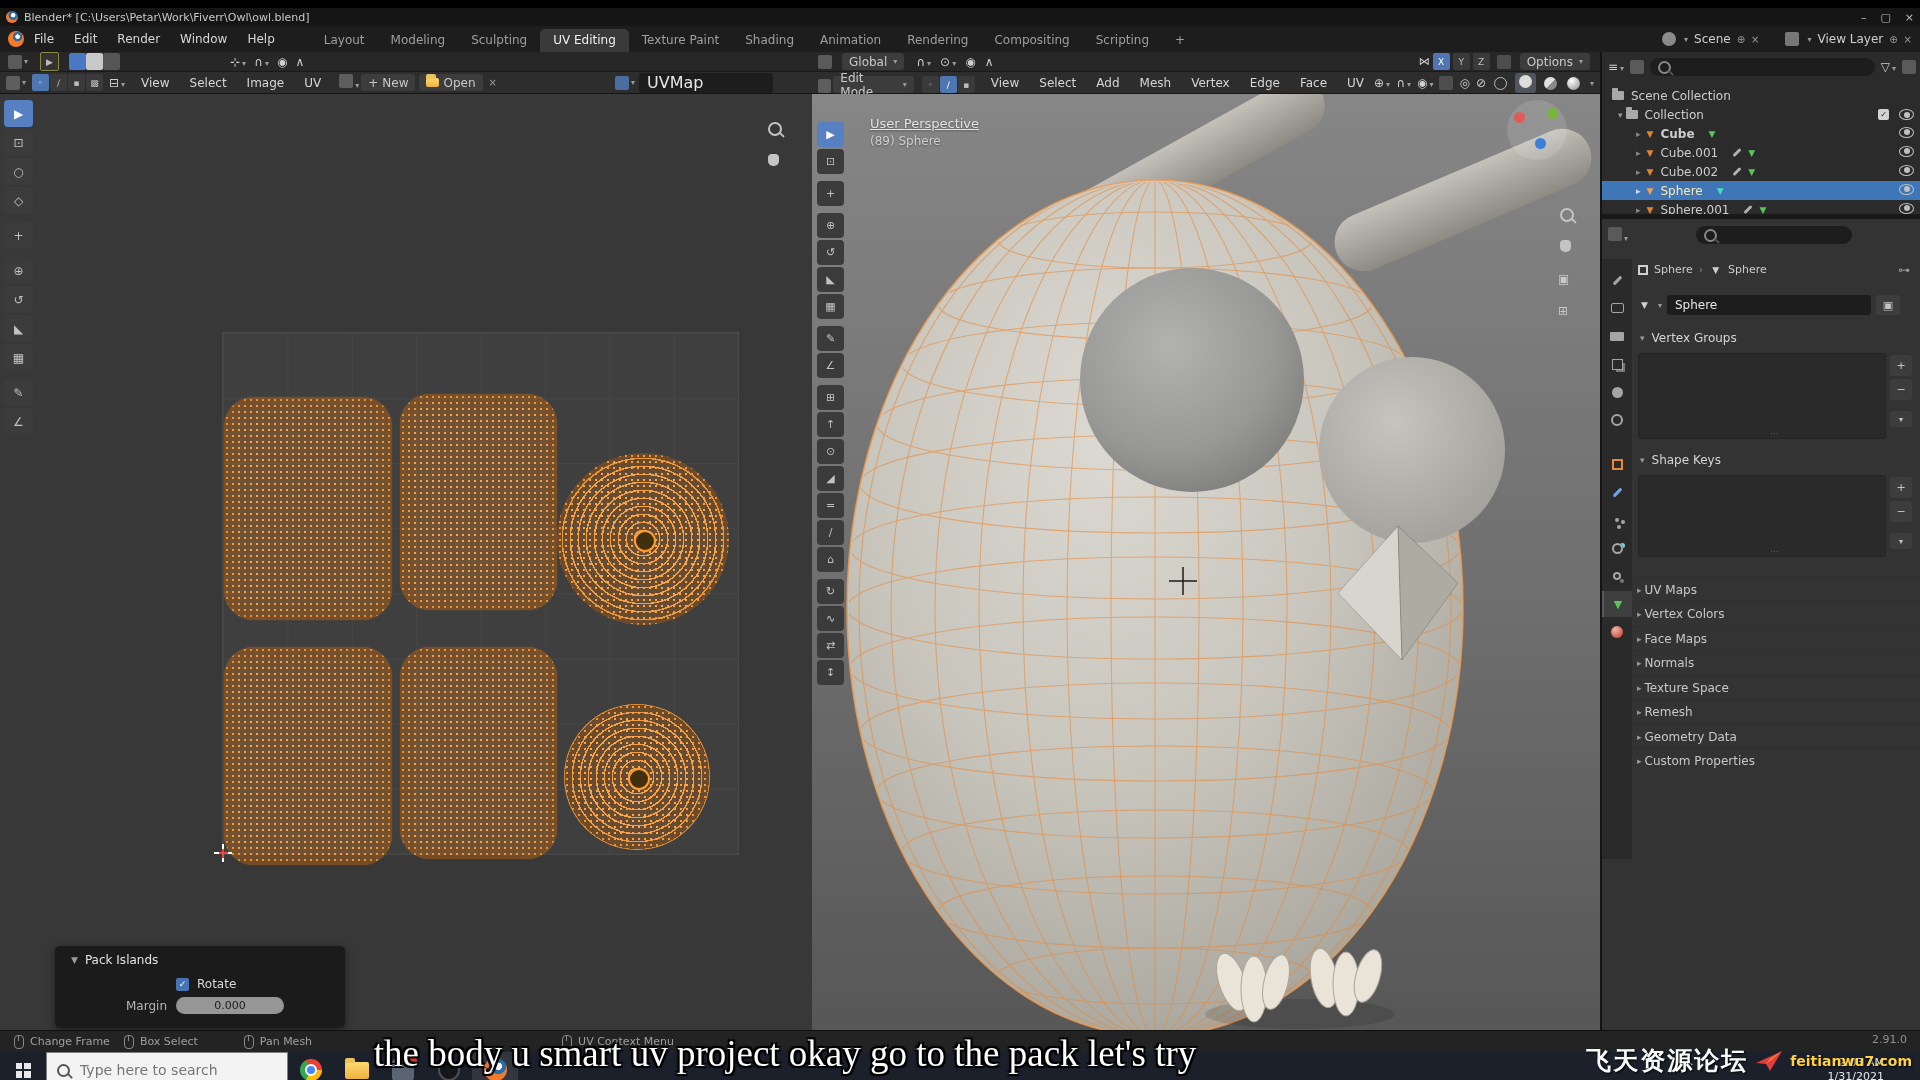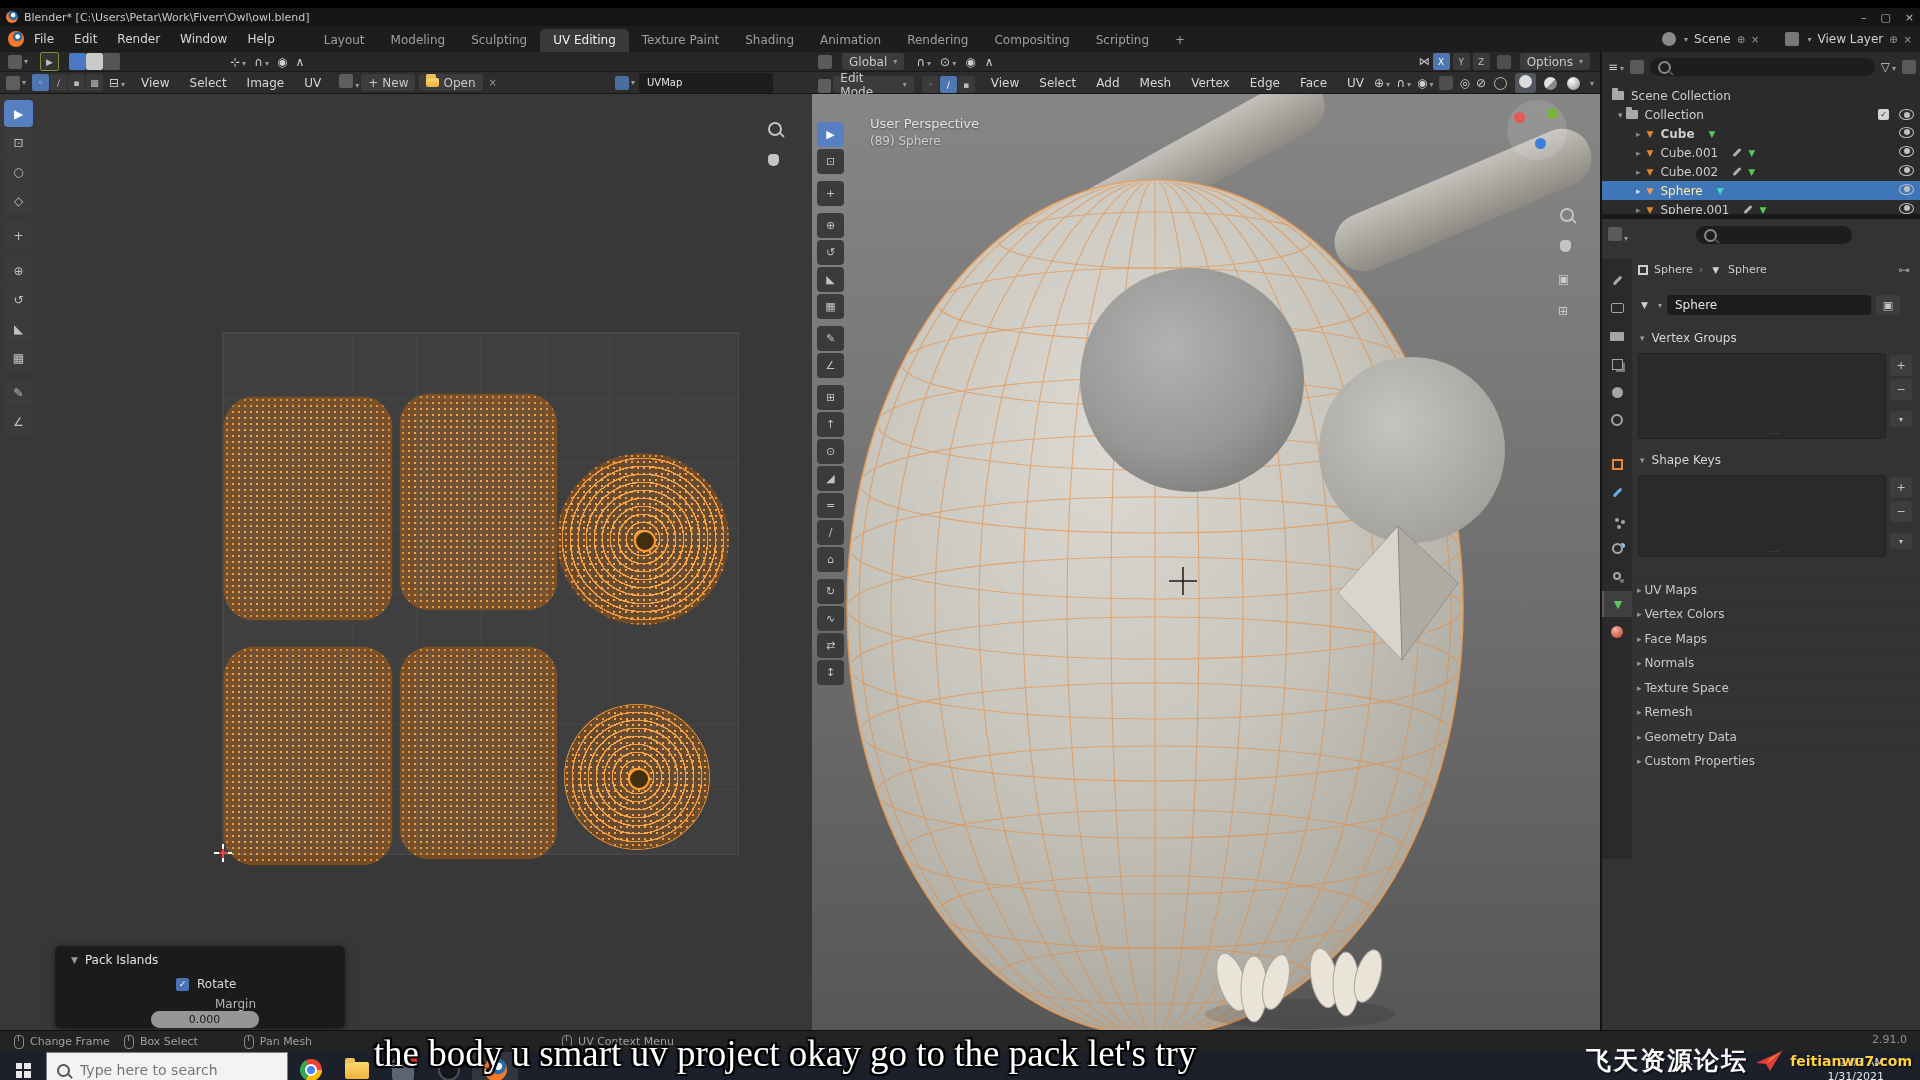--- a/index.html
+++ b/index.html
@@ -232,21 +232,21 @@
     <span style="margin-left:8px;"><span class="sqico" style="background:#5e5e5e;"></span><span class="dd">▾</span></span>
     <span class="hbtn">+ <span>New</span></span>
     <span class="hbtn">
         <span class="folder" style="width:13px;height:9px;"></span>
         <span>Open</span>
       </span>
     <span class="miniIco" style="margin-left:4px;">×</span>
     <span style="position:absolute;left:615px;display:flex;align-items:center;">
       <span class="sqico" style="background:#4a6e9e;"></span>
       <span class="dd">▾</span>
-      <span class="field" style="width:118px;margin-left:4px;font-size:10px;">UVMap</span>
+      <span class="field" style="width:118px;margin-left:4px;font-size:16px;">UVMap</span>
     </span>
   </div>
 
   <div class="r hdr" style="left:812px;top:64px;width:788px;align-items:flex-end;">
     <span class="sqico" style="margin-left:6px;background:#5e5e5e;"></span>
     <span class="hbtn">
       <span>Edit Mode</span>
         <span class="dd">▾</span>
     </span>
     <span class="modeBtns">
@@ -305,21 +305,21 @@
 
     <div id="packpanel">
       <div class="flex" style="padding:7px 0 0 14px;gap:7px;">
         <span class="dd" style="font-size:9px;">▼</span>
         <span style="color:#e3e3e3;">Pack Islands</span>
       </div>
       <div class="flex" style="margin:10px 0 0 121px;gap:8px;">
         <span class="chk">✓</span>
         <span style="color:#d8d8d8;">Rotate</span>
       </div>
-      <div class="flex" style="margin:6px 0 0 0;flex-direction:column;">
+      <div class="flex" style="margin:6px 0 0 0;">
         <span style="width:112px;text-align:right;color:#b5b5b5;">Margin</span>
         <span class="slider" style="width:108px;margin-left:9px;">0.000</span>
       </div>
     </div>
   </div>
 
   <div id="viewport" class="r">
     <svg width="788" height="936" viewBox="0 0 788 936">
       <defs>
         <radialGradient id="gBody" cx="42%" cy="30%" r="80%">
@@ -392,21 +392,21 @@
         <ellipse cx="442" cy="895" rx="13" ry="33"></ellipse>
         <ellipse cx="464" cy="888" rx="12" ry="28" transform="rotate(14 464 888)"></ellipse>
         <ellipse cx="512" cy="884" rx="13" ry="30" transform="rotate(-10 512 884)"></ellipse>
         <ellipse cx="534" cy="890" rx="13" ry="32"></ellipse>
         <ellipse cx="556" cy="882" rx="12" ry="27" transform="rotate(16 556 882)"></ellipse>
       </g>
 
       <path d="M371 473 V501 M357 487 H385" stroke="#1c1c1c" stroke-width="1.5"></path>
     </svg>
 
-    <span class="vplabel" style="left:58px;top:22px;">User Perspective</span>
+    <span class="vplabel" style="left:58px;top:22px;text-decoration:underline;">User Perspective</span>
     <span class="vplabel" style="left:58px;top:40px;font-size:12px;color:#cfcfcf;">(89) Sphere</span>
 
     
     <div id="gizmo">
       <span class="axdot" style="background:#e25a55;left:7px;top:12px;"></span>
       <span class="axdot" style="background:#79b43c;left:40px;top:8px;"></span>
       <span class="axdot" style="background:#3d7fd6;left:28px;top:38px;"></span>
     </div>
     <span class="navico" style="left:748px;top:114px;"><span class="mag"></span></span>
     <span class="navico" style="left:748px;top:146px;"><span class="hand"></span></span>

